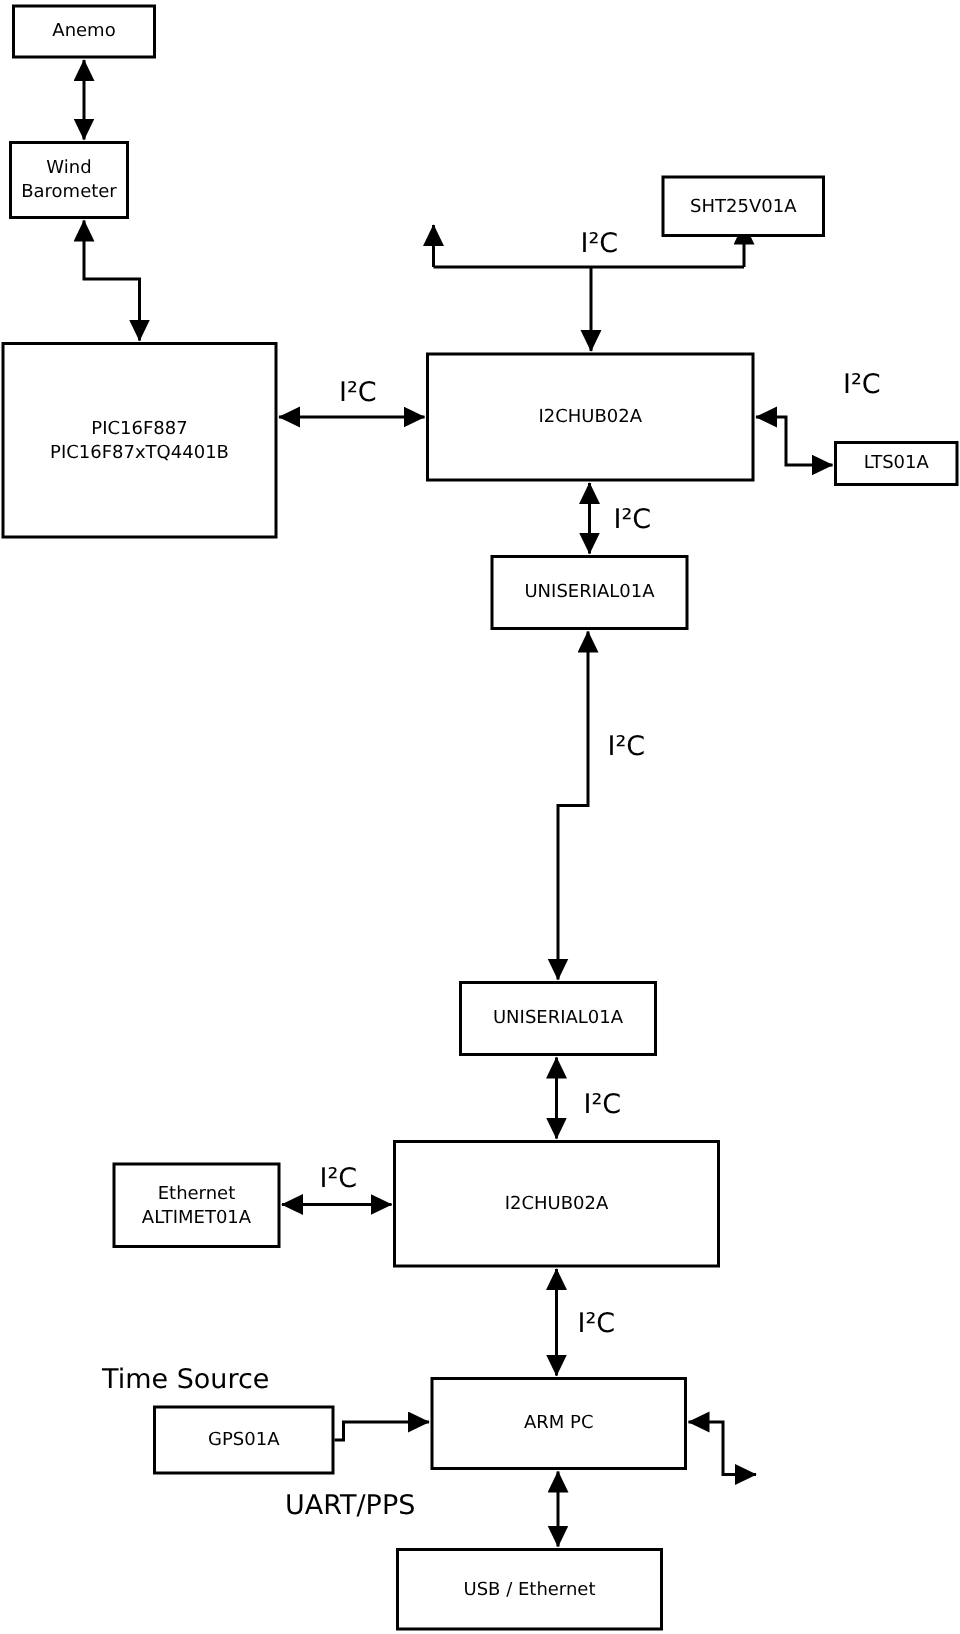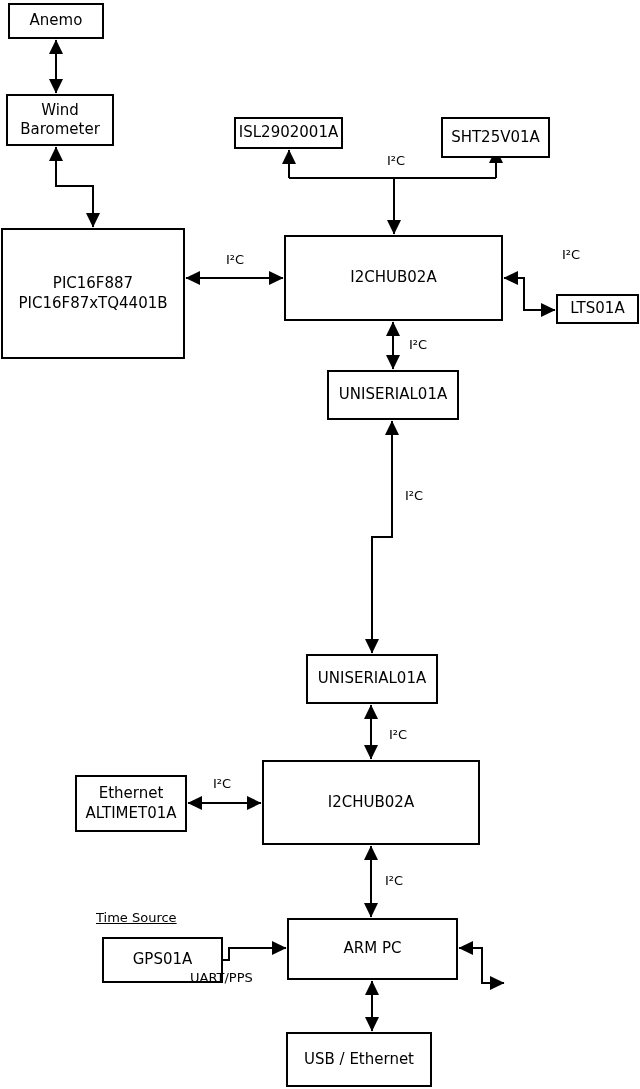--- a/index.html
+++ b/index.html
@@ -25,27 +25,27 @@
   .node {
     position: absolute;
     box-sizing: border-box;
     border: 2px solid #000000;
     background: #ffffff;
     display: flex;
     flex-direction: column;
     align-items: center;
     justify-content: center;
     text-align: center;
-    font-size: 15px;
+    font-size: 12px;
     line-height: 1.3;
     white-space: nowrap;
   }
   .edge-label {
     position: absolute;
-    font-size: 13px;
+    font-size: 18px;
     line-height: 1;
     white-space: nowrap;
   }
 </style>
 </head>
 <body>
 
 <div class="canvas">
 
   <svg class="wires" viewBox="0 0 640 1089" xmlns="http://www.w3.org/2000/svg">
@@ -72,33 +72,30 @@
     <path class="wire" d="M371,846 L371,917" marker-start="url(#ah)" marker-end="url(#ah)"></path>
     <path class="wire" d="M173,960 L229,960 L229,948 L286,948" marker-end="url(#ah)"></path>
     <path class="wire" d="M459,948 L482,948 L482,983 L504,983" marker-start="url(#ah)" marker-end="url(#ah)"></path>
     <path class="wire" d="M372,981 L372,1031" marker-start="url(#ah)" marker-end="url(#ah)"></path>
   </svg>
 
   <div class="node" style="left:8px; top:3px; width:96px; height:36px;">
     <span>Anemo</span>
   </div>
 
-  <div class="node" style="left:6px; top:94px; width:108px; height:52px;">
+  <div class="node" style="left:6px; top:94px; width:80px; height:52px;">
     <span>Wind</span>
     <span>Barometer</span>
   </div>
 
   <div class="node" style="left:1px; top:228px; width:184px; height:131px;">
     <span>PIC16F887</span>
     <span>PIC16F87xTQ4401B</span>
   </div>
 
-  <div class="node" style="left:234px; top:117px; width:109px; height:32px;">
-    <span>ISL2902001A</span>
-  </div>
 
   <div class="node" style="left:441px; top:117px; width:109px; height:41px;">
     <span>SHT25V01A</span>
   </div>
 
   <div class="node" style="left:284px; top:235px; width:219px; height:86px;">
     <span>I2CHUB02A</span>
   </div>
 
   <div class="node" style="left:556px; top:294px; width:83px; height:30px;">
@@ -124,28 +121,28 @@
 
   <div class="node" style="left:68px; top:937px; width:121px; height:46px;margin-left:34px;">
     <span>GPS01A</span>
   </div>
 
   <div class="node" style="left:287px; top:918px; width:171px; height:62px;">
     <span>ARM PC</span>
   </div>
 
 
-  <div class="node" style="left:286px; top:1032px; width:146px; height:55px;">
+  <div class="node" style="left:264px; top:1032px; width:178px; height:55px;">
     <span>USB / Ethernet</span>
   </div>
 
   <span class="edge-label" style="left:387px; top:154px;">I²C</span>
   <span class="edge-label" style="left:226px; top:253px;">I²C</span>
   <span class="edge-label" style="left:562px; top:248px;">I²C</span>
   <span class="edge-label" style="left:409px; top:338px;">I²C</span>
   <span class="edge-label" style="left:405px; top:489px;">I²C</span>
   <span class="edge-label" style="left:389px; top:728px;">I²C</span>
   <span class="edge-label" style="left:213px; top:777px;">I²C</span>
   <span class="edge-label" style="left:385px; top:874px;">I²C</span>
-  <span class="edge-label" style="left:96px; top:911px;text-decoration:underline;">Time Source</span>
-  <span class="edge-label" style="left:190px; top:971px;">UART/PPS</span>
+  <span class="edge-label" style="left:68px; top:911px;">Time Source</span>
+  <span class="edge-label" style="left:190px; top:995px;">UART/PPS</span>
 
 </div>
 
 </body></html>

